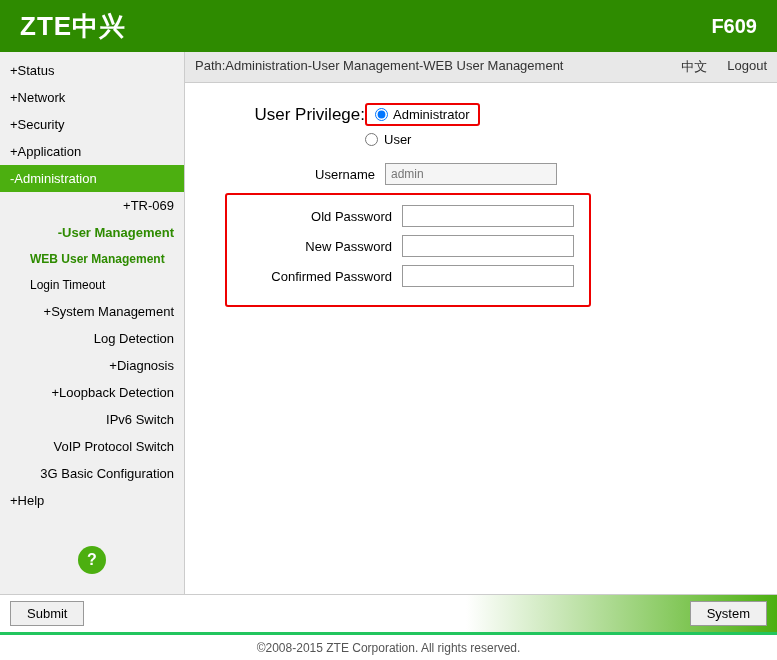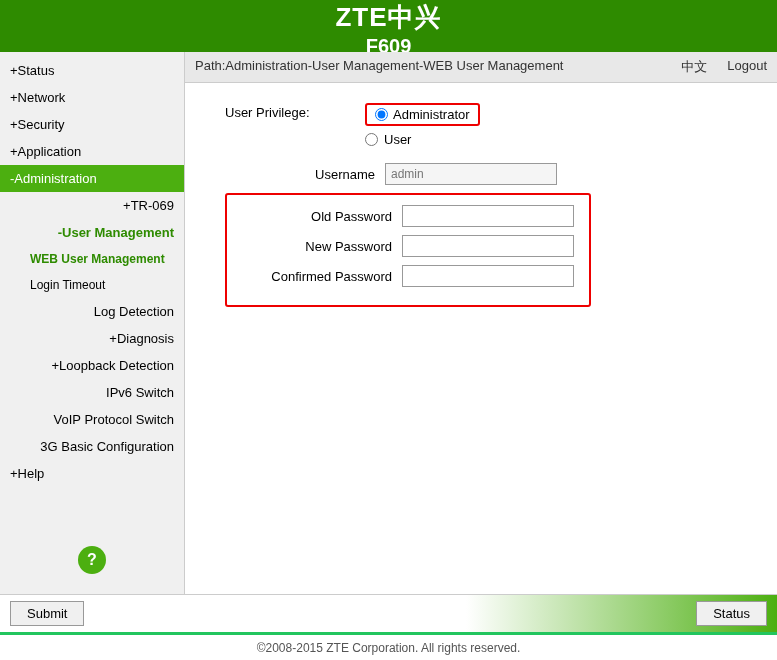--- a/index.html
+++ b/index.html
@@ -6,21 +6,20 @@
     body { font-family: Arial, sans-serif; font-size: 13px; background: #fff; width: 777px; height: 660px; overflow: hidden; }
 
     
     #header {
       background: #2e8b00;
       height: 52px;
       display: flex;
       align-items: center;
       justify-content: space-between;
       padding: 0 20px;
-      flex-direction: column;
     }
     #logo {
       color: #fff;
       font-size: 26px;
       font-weight: bold;
       letter-spacing: 1px;
     }
     #model {
       color: #fff;
       font-size: 20px;
@@ -117,24 +116,24 @@
       flex: 1;
     }
 
     .privilege-row {
       display: flex;
       align-items: flex-start;
       margin-bottom: 16px;
     }
     .privilege-label {
       width: 140px;
-      text-align: left;
-      padding-right: 9px;
+      text-align: right;
+      padding-right: 0;
       padding-top: 2px;
-      font-size: 13px;
+      font-size: 17px;
     }
     .privilege-options {
       display: flex;
       flex-direction: column;
       gap: 6px;
     }
     .privilege-option {
       display: flex;
       align-items: center;
       gap: 6px;
@@ -225,20 +224,21 @@
 
     <div class="sidebar-item">+Status</div>
     <div class="sidebar-item">+Network</div>
     <div class="sidebar-item">+Security</div>
     <div class="sidebar-item">+Application</div>
     <div class="sidebar-item active">-Administration</div>
     <div class="sidebar-item sub">+TR-069</div>
     <div class="sidebar-item sub selected-sub">-User Management</div>
     <div class="sidebar-item subsub selected-sub">WEB User Management</div>
     <div class="sidebar-item subsub">Login Timeout</div>
+    <div class="sidebar-item sub">+System Management</div>
     <div class="sidebar-item sub">Log Detection</div>
     <div class="sidebar-item sub">+Diagnosis</div>
     <div class="sidebar-item sub">+Loopback Detection</div>
     <div class="sidebar-item sub">IPv6 Switch</div>
     <div class="sidebar-item sub">VoIP Protocol Switch</div>
     <div class="sidebar-item sub">3G Basic Configuration</div>
     <div class="sidebar-item">+Help</div>
 
     <div class="help-btn">?</div>
   </div>
@@ -296,18 +296,18 @@
           <input class="form-input" type="password" style="">
         </div>
       </div>
 
     </div>
   </div>
 </div>
 
 <div id="bottom-bar">
   <button class="btn">Submit</button>
-  <button class="btn">Status</button>
+  <button class="btn">System</button>
 </div>
 
 <div id="footer">
   <span>©2008-2015 ZTE Corporation. All rights reserved.</span>
 </div>
 
 </body></html>

